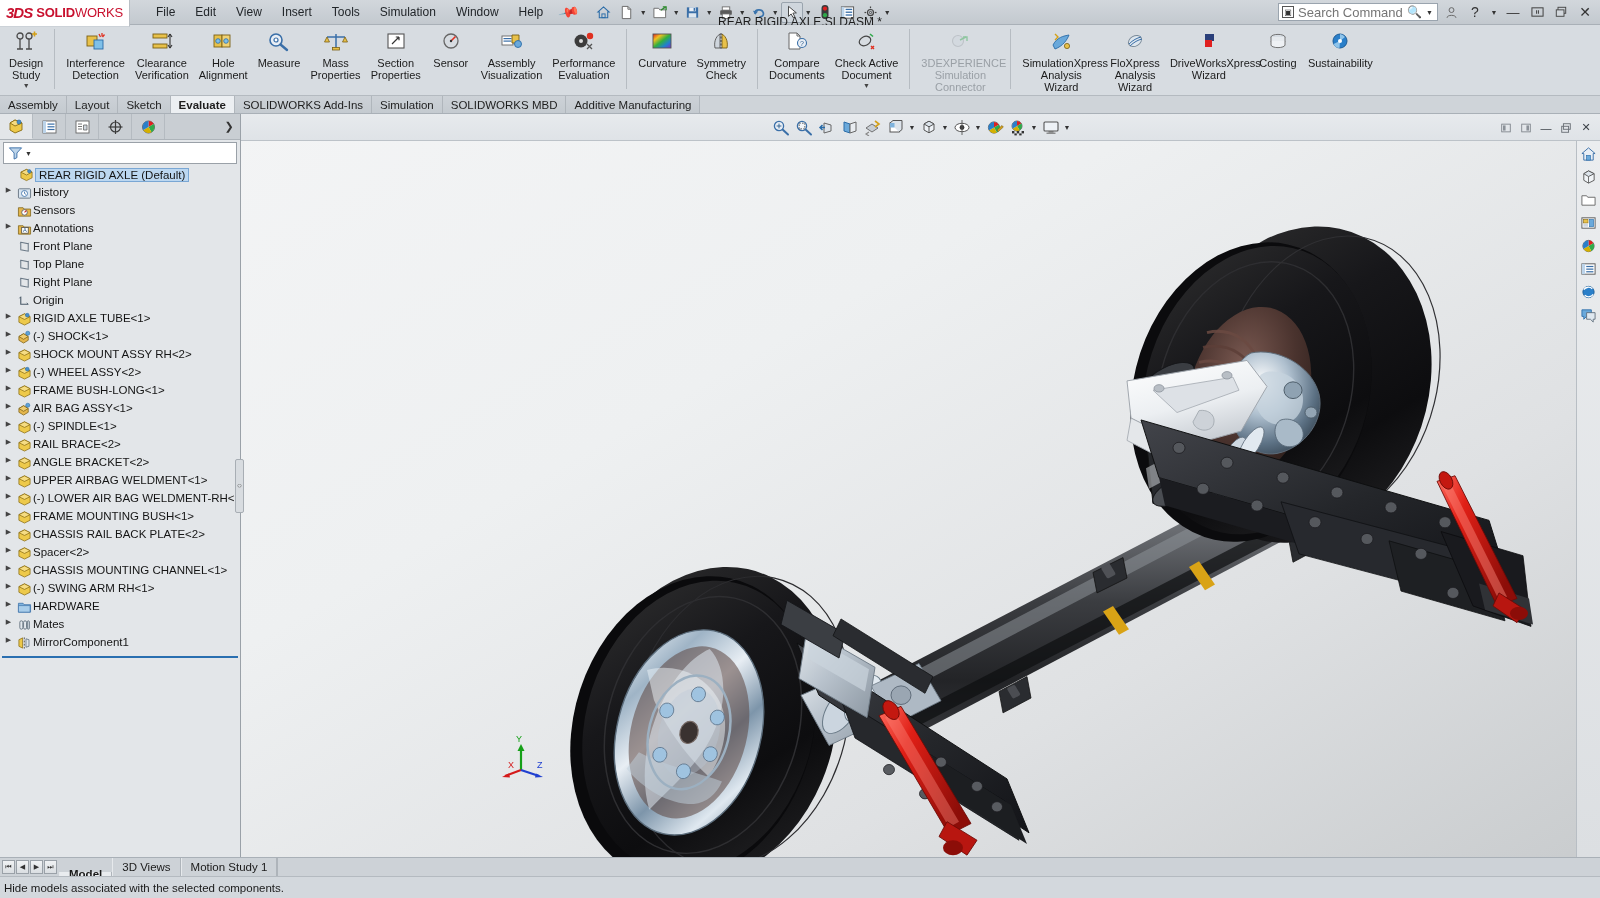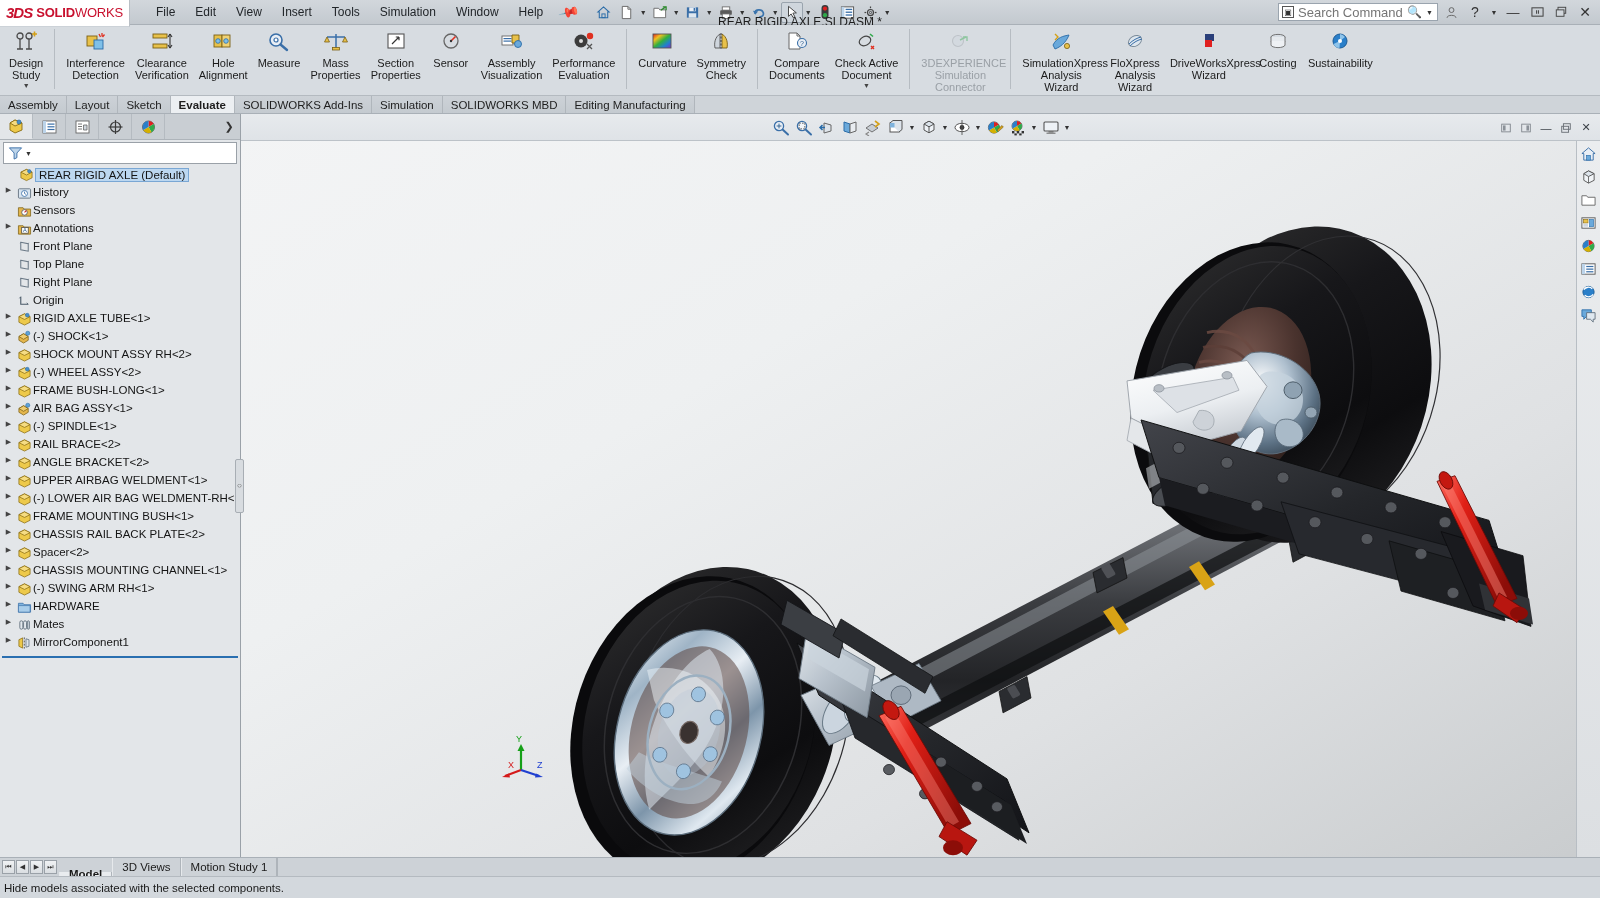--- a/index.html
+++ b/index.html
@@ -561,21 +561,21 @@
   </div>
 
   <div class="tabrow">
     <div class="tab">Assembly</div>
     <div class="tab">Layout</div>
     <div class="tab">Sketch</div>
     <div class="tab active">Evaluate</div>
     <div class="tab">SOLIDWORKS Add-Ins</div>
     <div class="tab">Simulation</div>
     <div class="tab">SOLIDWORKS MBD</div>
-    <div class="tab">Editing Manufacturing</div>
+    <div class="tab">Additive Manufacturing</div>
   </div>
 
   <div class="bodyrow">
 
     <div class="leftpanel">
       <div class="mgr-tabs">
         <div class="mgr-tab active">
           <svg width="18" height="17" viewBox="0 0 18 17">
               <path d="M3 5 l5 -3 l7 3 l0 7 l-7 3 l-5 -3 Z" fill="#edc94a" stroke="#8a6d12" stroke-width="0.9"></path>
               <path d="M8 2 l7 3 l-7 3 l-5 -3 Z" fill="#f5dc82" stroke="#8a6d12" stroke-width="0.9"></path>

